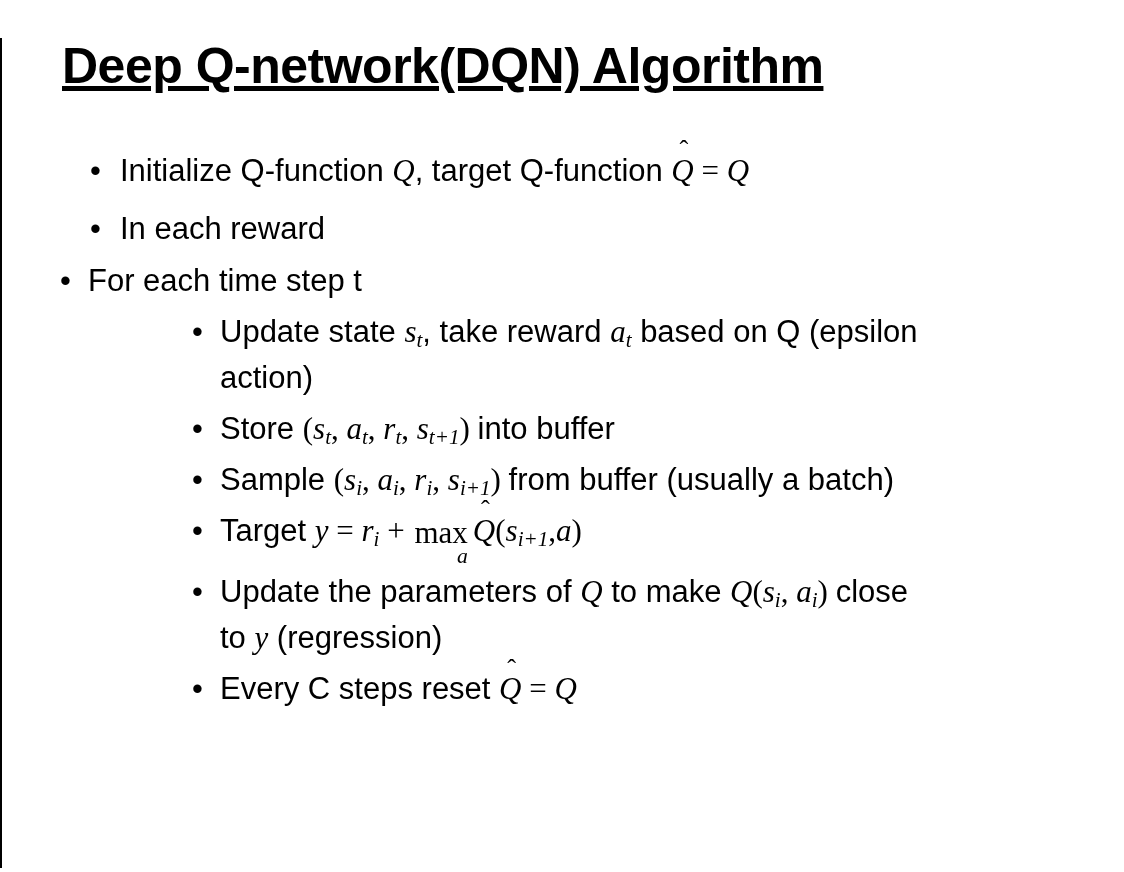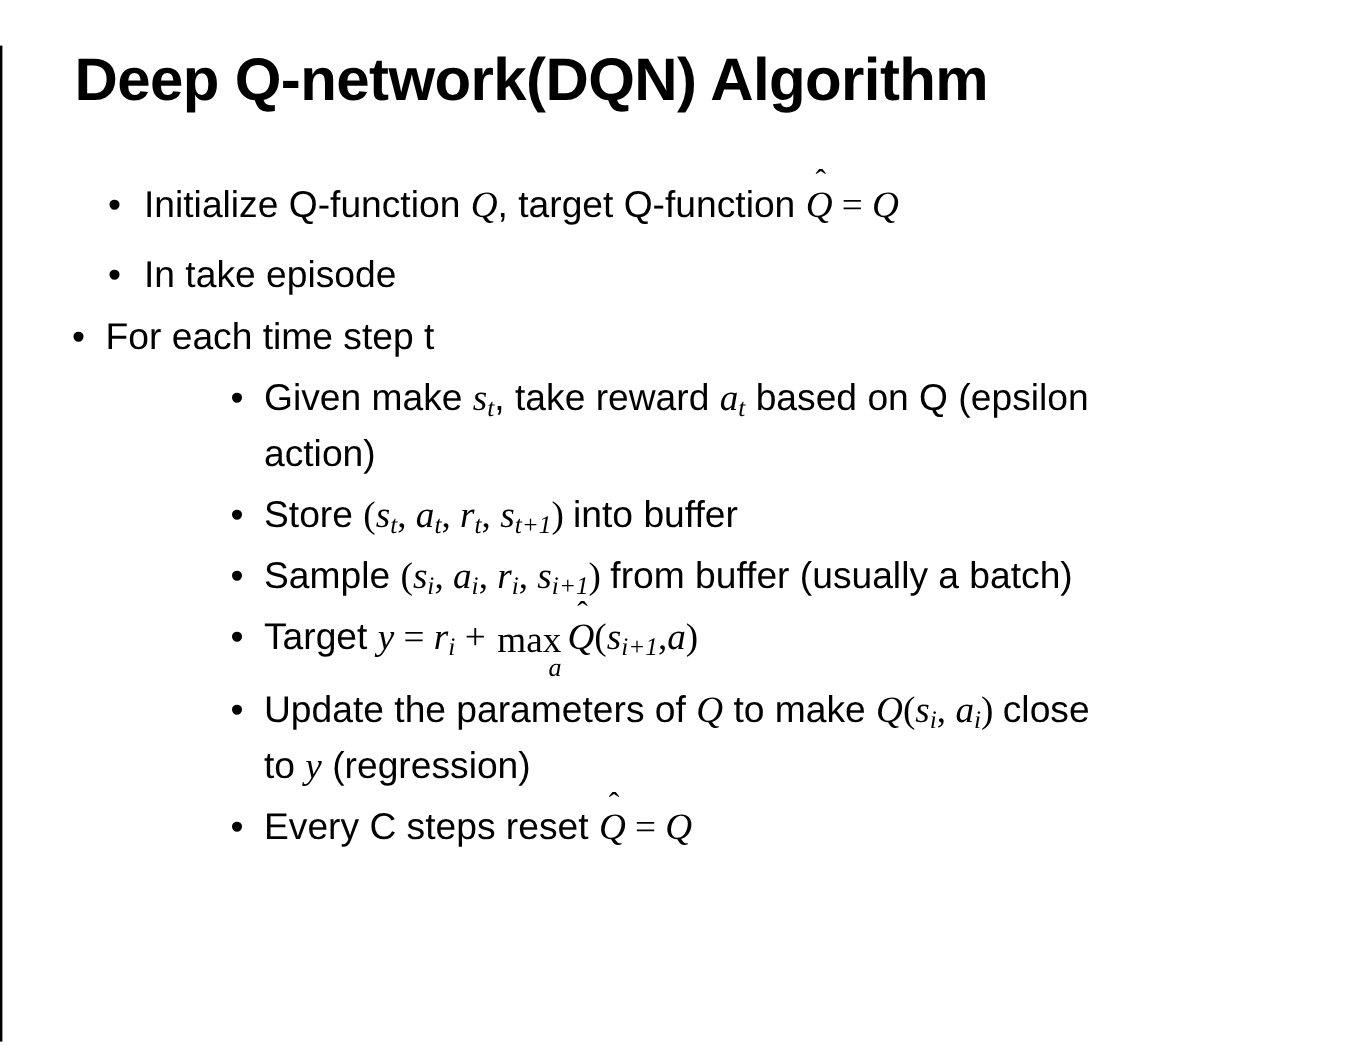--- a/index.html
+++ b/index.html
@@ -4,21 +4,21 @@
 <style>
   html,body{margin:0;padding:0;background:#fff;}
   body{width:1124px;height:872px;overflow:hidden;}
   .slide{
     position:relative;width:1124px;height:872px;background:#ffffff;
     font-family:"Liberation Sans",sans-serif;color:#000;
   }
   .left-border{position:absolute;left:0;top:0;width:2px;height:830px;background:#000;}
   .title{
     margin:38px 0 0 62px;font-size:50px;font-weight:700;letter-spacing:-0.5px;
-    line-height:1.15;color:#000;
+    line-height:1.15;color:#000;text-decoration:underline;
   }
   .bullets{margin-top:52px;}
   .item{font-size:31px;line-height:46px;color:#000;}
   .bullets .item:first-child{margin-top:0;}
   .lvl1{padding-left:120px;margin-top:12px;}
   .lvl2{padding-left:88px;margin-top:6px;}
   .lvl3{padding-left:220px;margin-top:5px;}
   .lvl1 .dot{display:inline-block;width:30px;margin-left:-30px;}
   .lvl2 .dot{display:inline-block;width:28px;margin-left:-28px;}
   .lvl3 .dot{display:inline-block;width:28px;margin-left:-28px;}
@@ -42,22 +42,22 @@
   .lim-bot{display:block;line-height:0.75;font-size:0.7em;font-style:italic;}
 </style>
 </head>
 <body>
 
 <div class="slide">
   <div class="left-border"></div>
   <h1 class="title">Deep Q-network(DQN) Algorithm</h1>
   <div class="bullets">
       <div class="item lvl1"><span class="dot">•</span><span class="txt"><span class="p">Initialize Q-function </span><span class="mi">Q</span><span class="p">, target Q-function </span><span class="mi mhat">Q<span class="hatmark">ˆ</span></span><span class="mu"> = </span><span class="mi">Q</span></span></div>
-      <div class="item lvl1"><span class="dot">•</span><span class="txt"><span class="p">In take episode</span></span></div>
+      <div class="item lvl1"><span class="dot">•</span><span class="txt"><span class="p">In each reward</span></span></div>
       <div class="item lvl2"><span class="dot">•</span><span class="txt"><span class="p">For each time step t</span></span></div>
-      <div class="item lvl3"><span class="dot">•</span><span class="txt"><span class="p">Given make </span><span class="mi">s<sub class="msub">t</sub></span><span class="p">, take reward </span><span class="mi">a<sub class="msub">t</sub></span><span class="p"> based on Q (epsilon</span><br><span class="p">action)</span></span></div>
+      <div class="item lvl3"><span class="dot">•</span><span class="txt"><span class="p">Update state </span><span class="mi">s<sub class="msub">t</sub></span><span class="p">, take reward </span><span class="mi">a<sub class="msub">t</sub></span><span class="p"> based on Q (epsilon</span><br><span class="p">action)</span></span></div>
       <div class="item lvl3"><span class="dot">•</span><span class="txt"><span class="p">Store </span><span class="mu">(</span><span class="mi">s<sub class="msub">t</sub></span><span class="mu">, </span><span class="mi">a<sub class="msub">t</sub></span><span class="mu">, </span><span class="mi">r<sub class="msub">t</sub></span><span class="mu">, </span><span class="mi">s<sub class="msub">t+1</sub></span><span class="mu">) </span><span class="p">into buffer</span></span></div>
       <div class="item lvl3"><span class="dot">•</span><span class="txt"><span class="p">Sample </span><span class="mu">(</span><span class="mi">s<sub class="msub">i</sub></span><span class="mu">, </span><span class="mi">a<sub class="msub">i</sub></span><span class="mu">, </span><span class="mi">r<sub class="msub">i</sub></span><span class="mu">, </span><span class="mi">s<sub class="msub">i+1</sub></span><span class="mu">) </span><span class="p">from buffer (usually a batch)</span></span></div>
       <div class="item lvl3"><span class="dot">•</span><span class="txt"><span class="p">Target </span><span class="mi">y</span><span class="mu"> = </span><span class="mi">r<sub class="msub">i</sub></span><span class="mu"> + </span><span class="limstack"><span class="lim-top">max</span><span class="lim-bot">a</span></span><span class="mi mhat">Q<span class="hatmark">ˆ</span></span><span class="mu">(</span><span class="mi">s<sub class="msub">i+1</sub></span><span class="mu">,</span><span class="mi">a</span><span class="mu">)</span></span></div>
       <div class="item lvl3"><span class="dot">•</span><span class="txt"><span class="p">Update the parameters of </span><span class="mi">Q</span><span class="p"> to make </span><span class="mi">Q</span><span class="mu">(</span><span class="mi">s<sub class="msub">i</sub></span><span class="mu">, </span><span class="mi">a<sub class="msub">i</sub></span><span class="mu">) </span><span class="p">close</span><br><span class="p">to </span><span class="mi">y</span><span class="p"> (regression)</span></span></div>
       <div class="item lvl3"><span class="dot">•</span><span class="txt"><span class="p">Every C steps reset </span><span class="mi mhat">Q<span class="hatmark">ˆ</span></span><span class="mu"> = </span><span class="mi">Q</span></span></div>
     </div>
 </div>
 
 </body></html>

